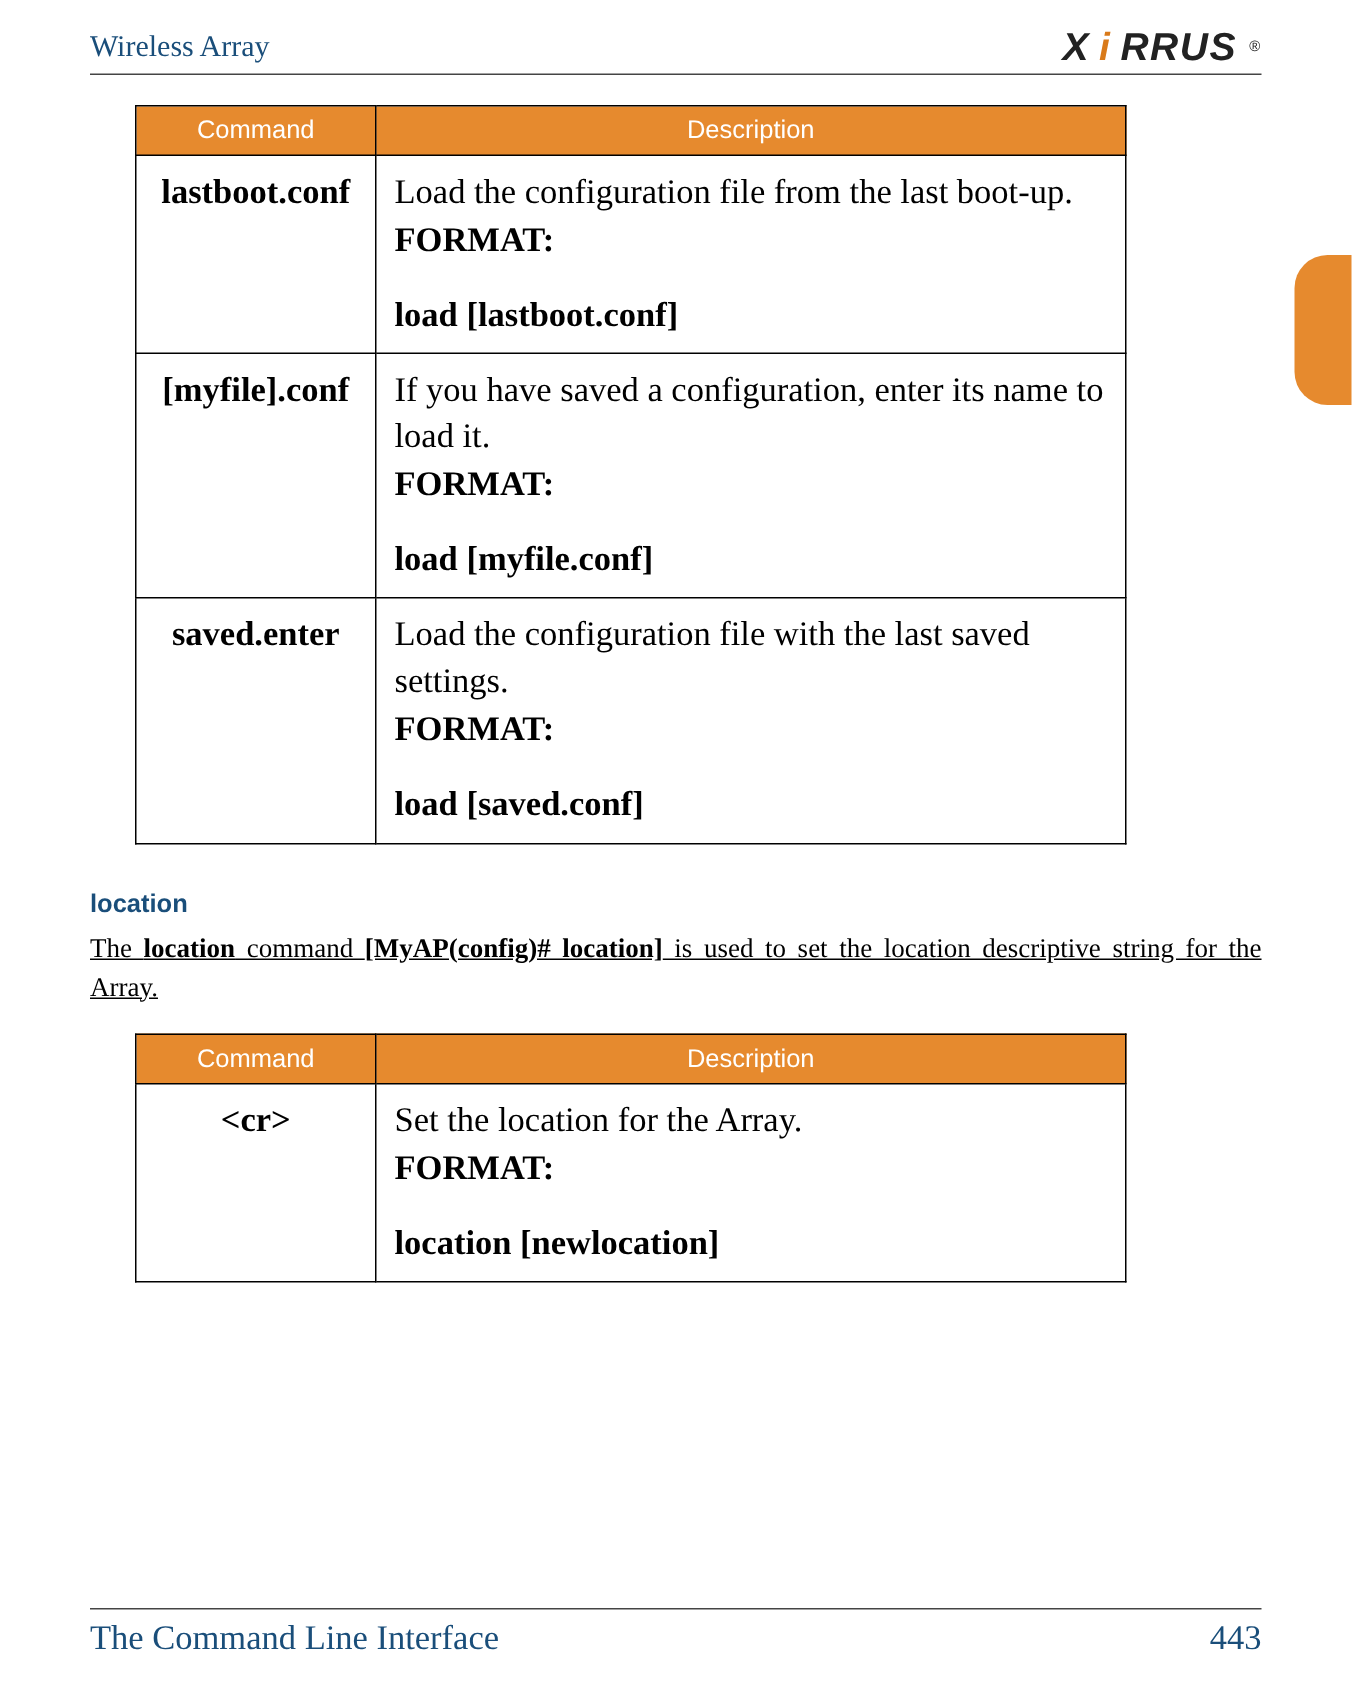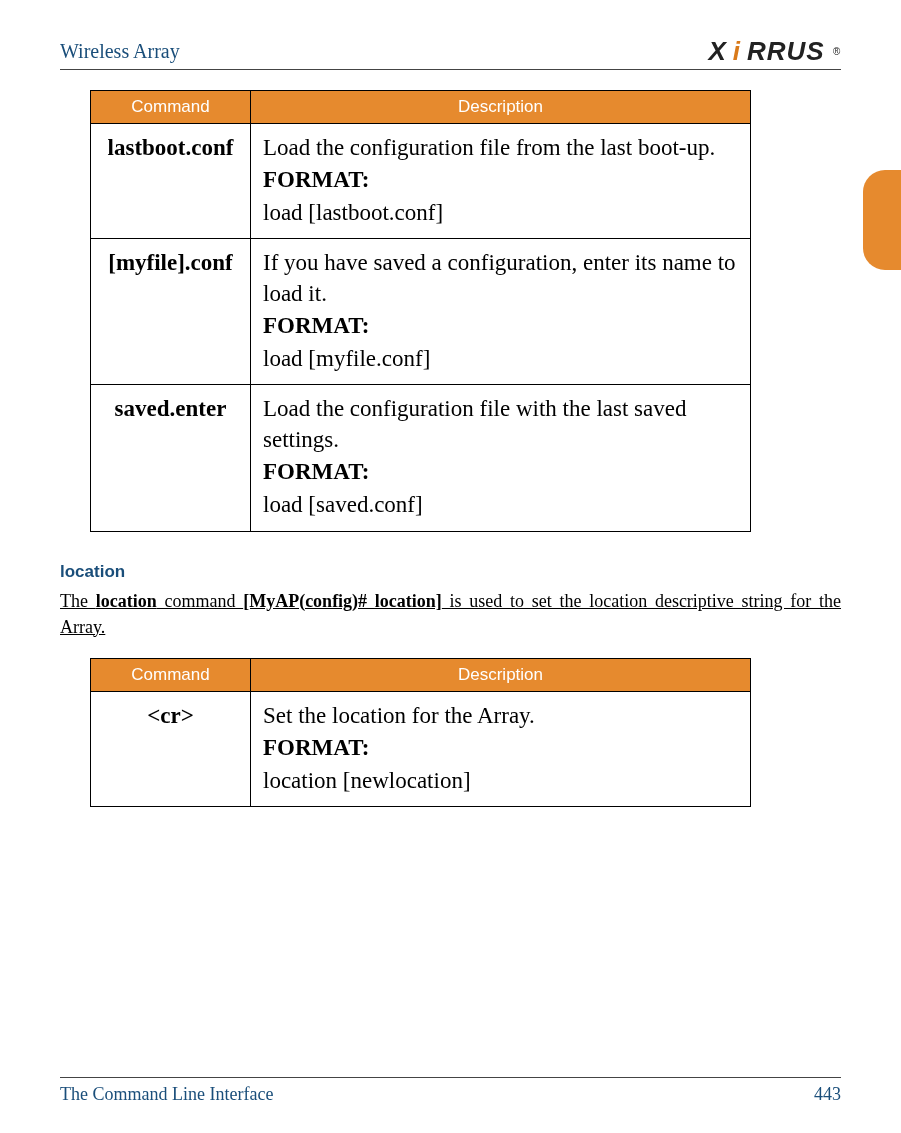--- a/index.html
+++ b/index.html
@@ -7,21 +7,21 @@
     padding: 0;
     font-family: "Palatino Linotype", "Book Antiqua", Palatino, Georgia, serif;
     color: #000;
     background: #fff;
     width: 901px;
     height: 1133px;
     position: relative;
     overflow: hidden;
   }
   .page {
-    padding: 36px 60px 0 60px;
+    padding: 16px 60px 0 60px;
     box-sizing: border-box;
     height: 100%;
     position: relative;
   }
   .header {
     display: flex;
     justify-content: space-between;
     align-items: center;
     border-bottom: 1px solid #444;
     padding-bottom: 2px;
@@ -90,21 +90,21 @@
     padding: 8px 12px 10px 12px;
     vertical-align: top;
     font-size: 23px;
     line-height: 1.35;
   }
   table.cmd td.c1 {
     text-align: center;
     font-weight: bold;
   }
   .fmt-label { margin-top: 1px; font-weight: bold; }
-  .fmt-bold { font-weight: normal; margin-top: 2px;}
+  .fmt-bold { font-weight: bold; margin-top: 19px;}
 
   .section-heading {
     font-family: Arial, Helvetica, sans-serif;
     color: #1a4e7a;
     font-weight: bold;
     font-size: 17px;
     margin: 10px 0 6px 0;
   }
   .body-text {
     font-size: 18px;
@@ -117,21 +117,21 @@
   .footer {
     position: absolute;
     left: 60px;
     right: 60px;
     bottom: 28px;
     display: flex;
     justify-content: space-between;
     align-items: center;
     border-top: 1px solid #444;
     padding-top: 6px;
-    font-size: 18px;
+    font-size: 23px;
   }
   .footer .ft-left { color: #1a4e7a; }
   .footer .ft-right { color: #1a4e7a; }
 </style>
 </head>
 <body>
 
 <div class="page">
   <div class="header">
     <div class="header-title">Wireless Array</div>

